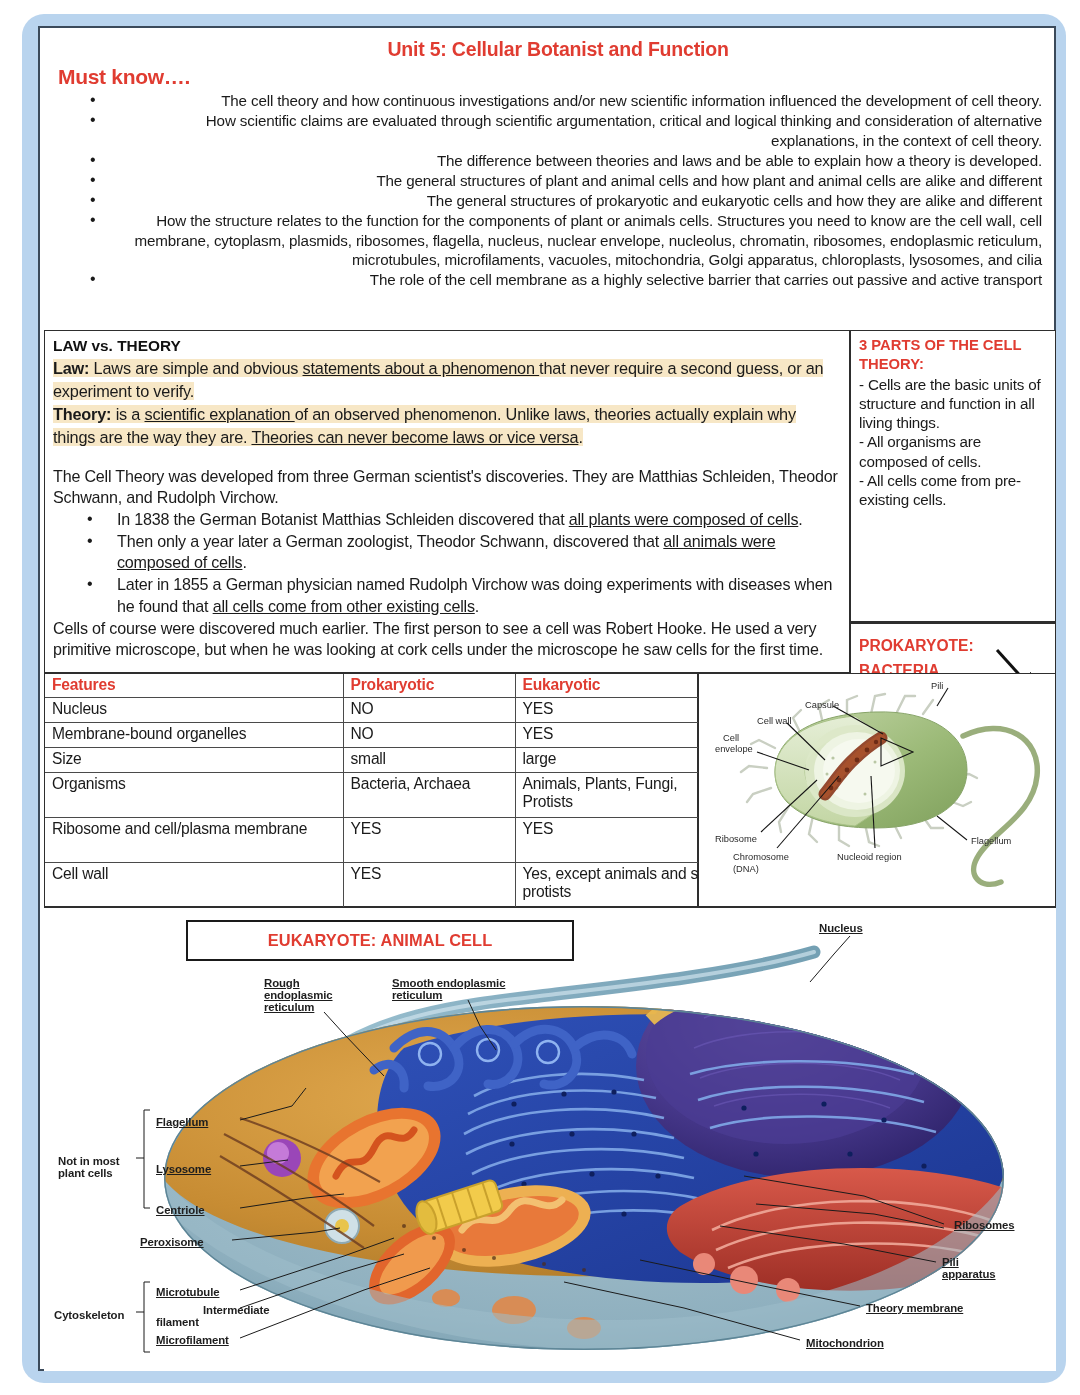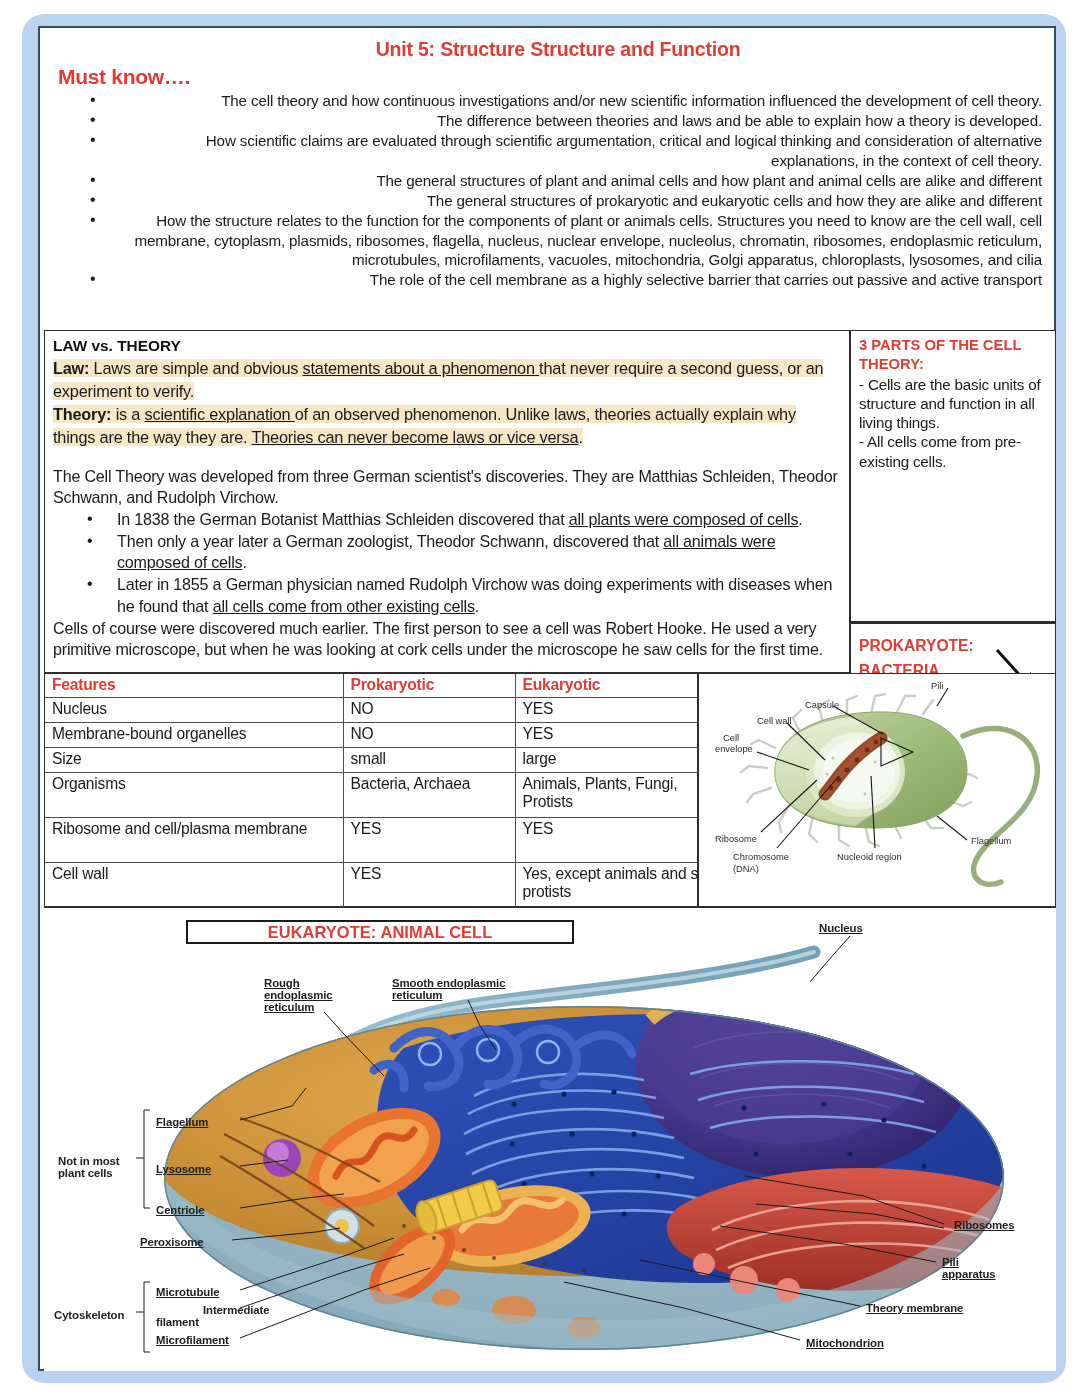--- a/index.html
+++ b/index.html
@@ -222,21 +222,21 @@
     position: absolute;
     left: 4px; top: 879px;
     width: 1012px; height: 464px;
     background: #ffffff;
     border-top: 1.5px solid #2e2e2e;
     overflow: hidden;
   }
   .euk-label {
     position: absolute;
     left: 142px; top: 12px;
-    width: 388px; height: 24px;
+    width: 388px; height: 41px;
     border: 2px solid #1a1a1a;
     display: flex; align-items: center; justify-content: center;
     background: #fff;
     z-index: 5;
   }
   .euk-label span {
     color: #e03c31;
     font-weight: bold;
     font-size: 16.4px;
     letter-spacing: 0.1px;
@@ -255,26 +255,26 @@
   .cell-art { position: absolute; left: 0; top: 0; }
 </style>
 </head>
 <body>
 
 <div class="page-frame">
   <div class="blue-frame"></div>
   <div class="inner-dark">
 
     <div class="top-sect">
-      <div class="unit-title">Unit 5: Structure Structure and Function</div>
+      <div class="unit-title">Unit 5: Cellular Botanist and Function</div>
       <div class="must-know">Must know….</div>
       <ul class="mk-list">
         <li>The cell theory and how continuous investigations and/or new scientific information influenced the development of cell theory.</li>
+        <li>How scientific claims are evaluated through scientific argumentation, critical and logical thinking and consideration of alternative explanations, in the context of cell theory.</li>
         <li>The difference between theories and laws and be able to explain how a theory is developed.</li>
-        <li>How scientific claims are evaluated through scientific argumentation, critical and logical thinking and consideration of alternative explanations, in the context of cell theory.</li>
         <li>The general structures of plant and animal cells and how plant and animal cells are alike and different</li>
         <li>The general structures of prokaryotic and eukaryotic cells and how they are alike and different</li>
         <li>How the structure relates to the function for the components of plant or animals cells. Structures you need to know are the cell wall, cell membrane, cytoplasm, plasmids, ribosomes, flagella, nucleus, nuclear envelope, nucleolus, chromatin, ribosomes, endoplasmic reticulum, microtubules, microfilaments, vacuoles, mitochondria, Golgi apparatus, chloroplasts, lysosomes, and cilia</li>
         <li>The role of the cell membrane as a highly selective barrier that carries out passive and active transport</li>
       </ul>
     </div>
 
     <div class="law-box">
       <div class="law-head">LAW vs. THEORY</div>
 
@@ -294,20 +294,21 @@
         <li><span>Later in 1855 a German physician named Rudolph Virchow was doing experiments with diseases when he found that </span><span class="u">all cells come from other existing cells</span><span>.</span></li>
       </ul>
 
       <p class="body-p">Cells of course were discovered much earlier. The first person to see a cell was Robert Hooke. He used a very primitive microscope, but when he was looking at cork cells under the microscope he saw cells for the first time.</p>
     </div>
 
     <div class="side-box-1">
       <div class="side-title">3 PARTS OF THE CELL</div>
       <div class="side-title">THEORY:</div>
       <div class="side-line">- Cells are the basic units of structure and function in all living things.</div>
+      <div class="side-line">- All organisms are composed of cells.</div>
       <div class="side-line">- All cells come from pre-existing cells.</div>
     </div>
 
     <div class="side-box-2">
       <div class="side-title">PROKARYOTE:</div>
       <div class="side-title">BACTERIA</div>
       <svg class="arrow-svg" width="60" height="56">
         <defs>
             <marker id="ah" markerWidth="7" markerHeight="7" refX="5" refY="3.5" orient="auto">
               <polygon points="0 0, 7 3.5, 0 7" fill="#111"></polygon>

